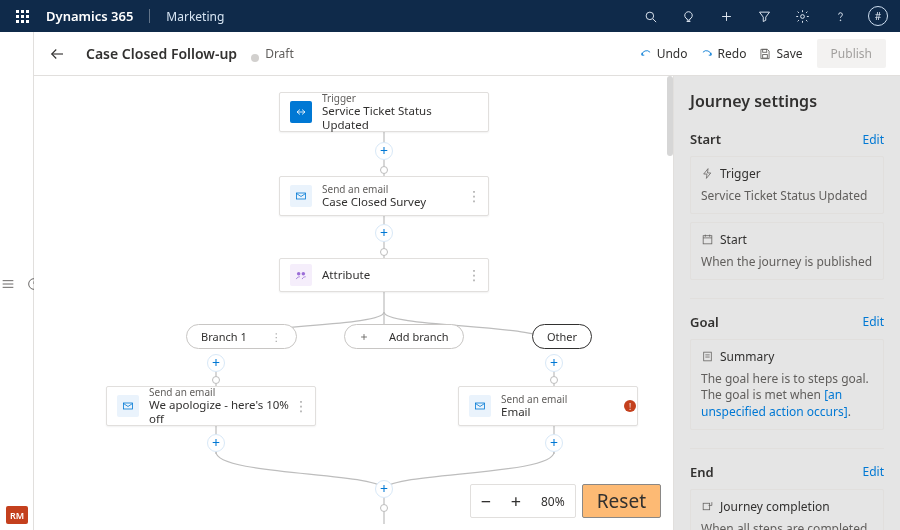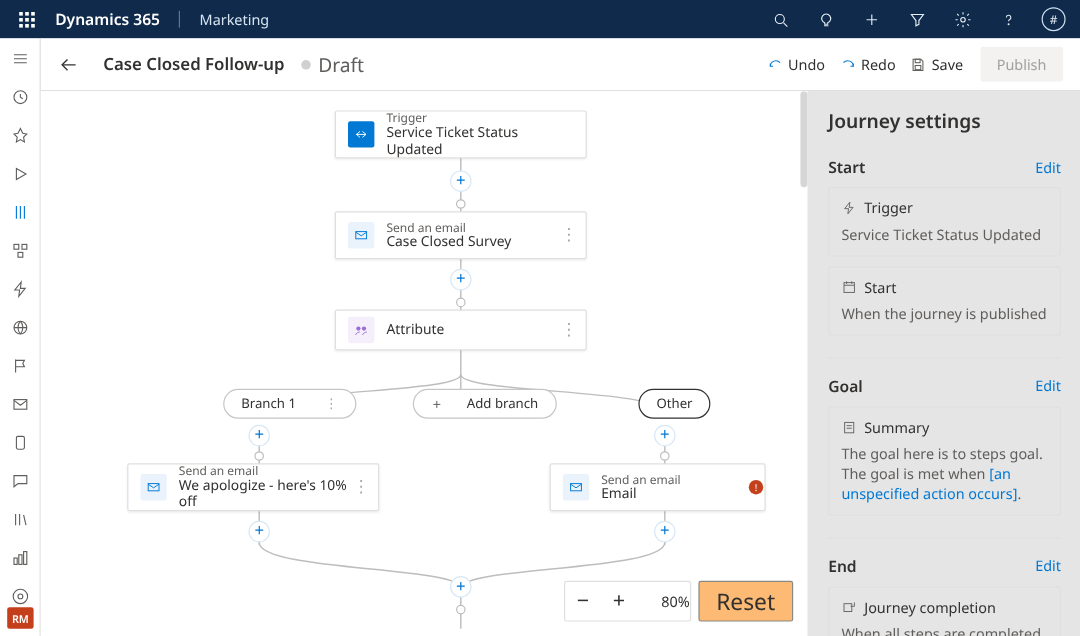--- a/index.html
+++ b/index.html
@@ -26,30 +26,30 @@
   .topspacer{flex:1}
   .tbicon{width:28px;height:28px;display:flex;align-items:center;justify-content:center;border-radius:2px;cursor:pointer}
   .tbicon svg{width:15px;height:15px;stroke:#e6eef7;fill:none;stroke-width:1.5}
   .avatar{width:20px;height:20px;border:1px solid #cfe0f2;border-radius:999px;display:flex;align-items:center;justify-content:center;font-size:10px;color:#e6eef7}
 
   
   .subhead{position:absolute;top:32px;left:var(--railw);right:0;height:44px;display:flex;align-items:center;padding:0 14px 0 10px;border-bottom:1px solid var(--line);background:#fff}
   .back{width:26px;height:26px;display:flex;align-items:center;justify-content:center;cursor:pointer}
   .back svg{width:18px;height:18px;stroke:#323130;fill:none;stroke-width:1.5}
   .title{font-weight:600;font-size:14px;margin-left:16px}
-  .draft{display:flex;align-items:center;gap:6px;color:var(--muted);margin-left:14px;font-size:16px}
+  .draft{display:flex;align-items:flex-end;gap:6px;color:var(--muted);margin-left:14px;font-size:12px}
   .dot{width:8px;height:8px;border-radius:999px;background:#d2d0ce}
   .shspacer{flex:1}
   .act{display:flex;align-items:center;gap:4px;padding:4px 6px;border-radius:2px;cursor:pointer;font-size:12px;color:var(--text)}
   .act svg{width:14px;height:14px;stroke:var(--blue);fill:none;stroke-width:1.5}
   .act.sv svg{stroke:#605e5c;fill:#605e5c}
   .publish{padding:6px 14px;border-radius:2px;background:var(--shade);color:#a19f9d;margin-left:8px}
 
   
-  .rail{position:absolute;top:32px;left:0;bottom:0;width:var(--railw);border-right:1px solid var(--line);background:#fff;display:flex;flex-direction:column;align-items:center;padding-top:6px;gap:10px}
+  .rail{position:absolute;top:32px;left:0;bottom:0;width:var(--railw);border-right:1px solid var(--line);background:#fff;display:flex;flex-direction:row;align-items:center;padding-top:6px;gap:10px}
   .ricon{width:22px;height:22px;display:flex;align-items:center;justify-content:center;cursor:pointer}
   .ricon svg{width:16px;height:16px;stroke:#605e5c;fill:none;stroke-width:1.4}
   .ricon.active svg{stroke:var(--blue)}
   .rm{position:absolute;left:6px;bottom:6px;width:22px;height:18px;background:#c4401d;color:#fff;font-size:9px;font-weight:600;display:flex;align-items:center;justify-content:center;border-radius:2px}
 
   
   .canvas{position:absolute;top:76px;left:var(--railw);right:var(--panelw);bottom:0;overflow:hidden;background:#fff;border-right:1px solid var(--line)}
   .panel{position:absolute;top:76px;right:0;bottom:0;width:var(--panelw);background:#e5e5e5;padding:14px 16px;overflow:auto}
   .scrollhint{position:absolute;top:0;right:0;width:6px;height:80px;background:#d6d6d6;border-radius:3px}
 
@@ -84,21 +84,21 @@
   .pill svg{width:10px;height:10px;stroke:#605e5c;fill:none;stroke-width:2}
 
   .plus{position:absolute;width:18px;height:18px;border:1px solid #d8e8f7;border-radius:999px;background:#fff;display:flex;align-items:center;justify-content:center;color:var(--blue);font-size:14px;line-height:1;cursor:pointer}
   .knob{position:absolute;width:8px;height:8px;border:1px solid #bdbdbd;border-radius:999px;background:#fff}
   .errdot{position:absolute;width:12px;height:12px;border-radius:999px;background:#c4401d;color:#fff;font-size:8px;display:flex;align-items:center;justify-content:center}
 
   
   .zoom{position:absolute;right:12px;bottom:12px;display:flex;align-items:center;gap:6px}
   .zbox{border:1px solid var(--line);background:#fff;border-radius:2px;height:34px;display:flex;align-items:center}
   .zbtn{width:30px;text-align:center;font-size:18px;color:var(--text);cursor:pointer}
-  .zval{width:44px;text-align:right;font-size:12px}
+  .zval{width:44px;text-align:center;font-size:12px}
   .reset{height:34px;padding:0 14px;border:1px solid #8a8886;border-radius:2px;background:#fdba74;font-size:19px;cursor:pointer;display:flex;align-items:center}
 
   
   .wires{position:absolute;left:0;top:0}
   .wires path,.wires line{stroke:#bdbdbd;stroke-width:1.2;fill:none}
 </style>
 </head>
 <body>
 
 <div class="topbar">

